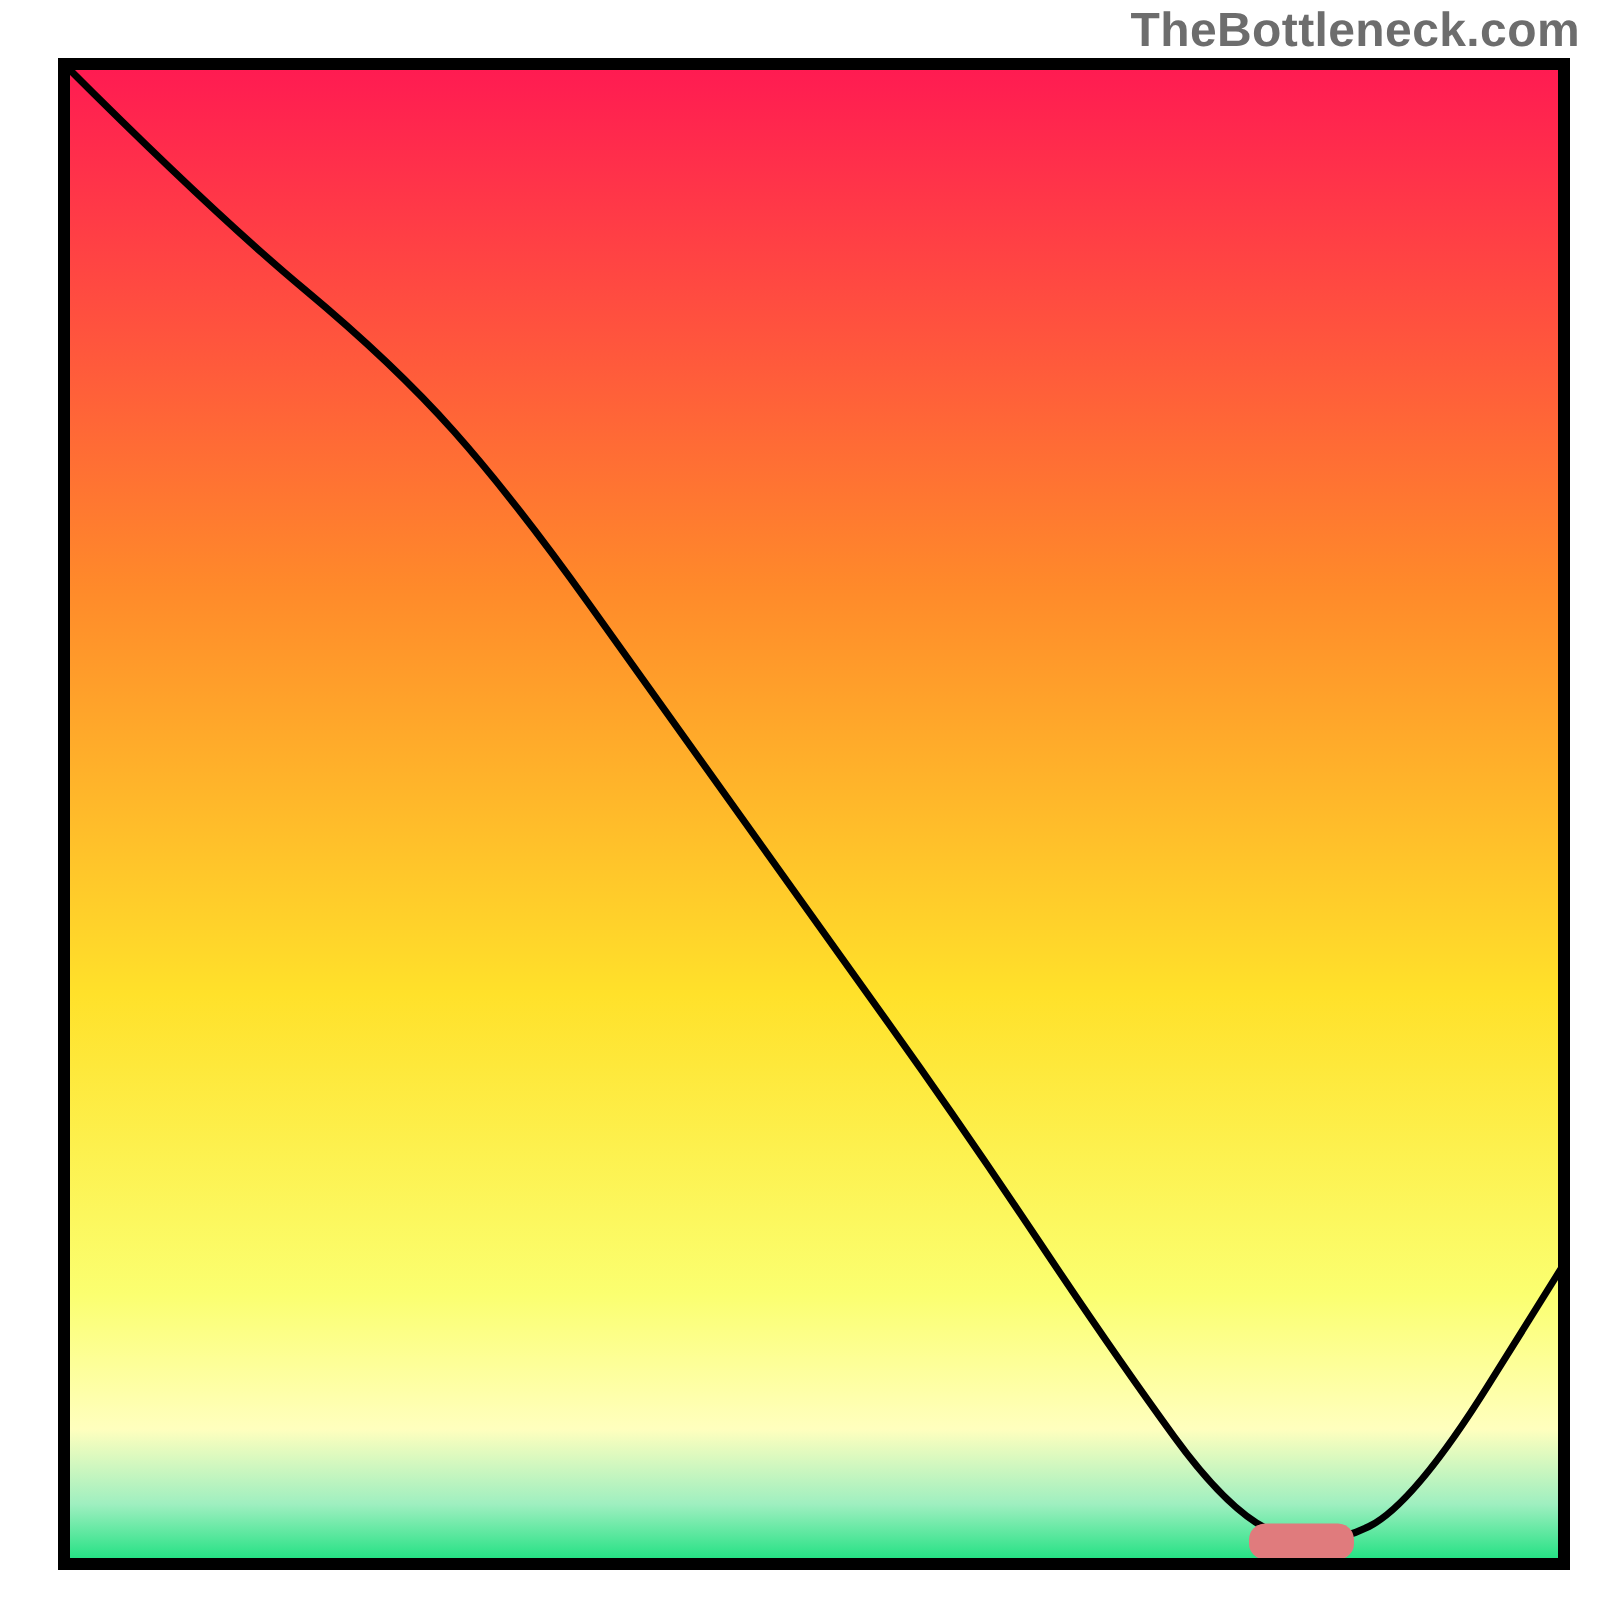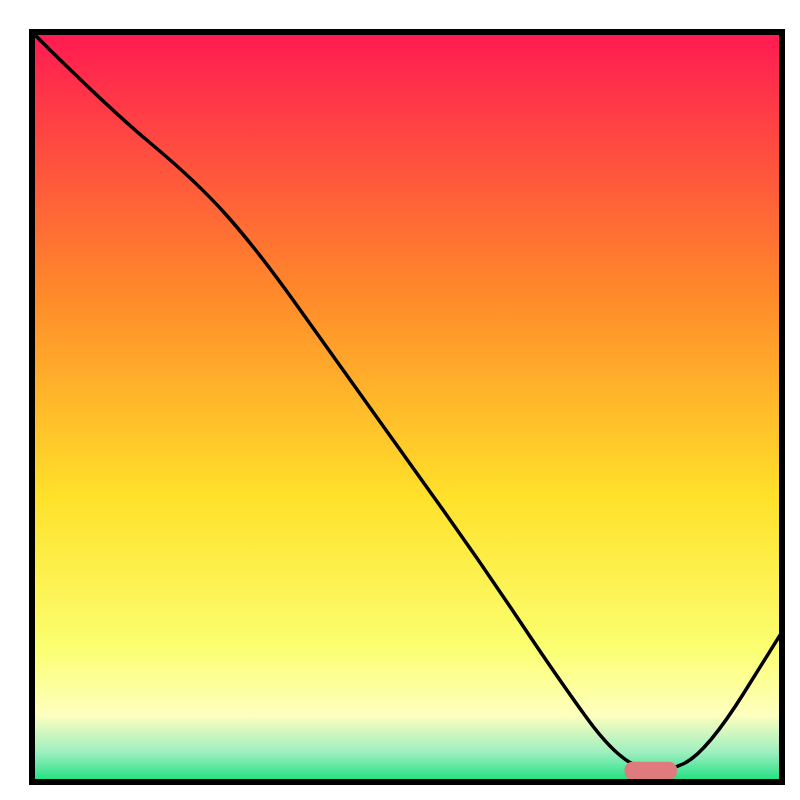--- a/index.html
+++ b/index.html
@@ -30,20 +30,21 @@
     position: absolute;
     left: 0;
     top: 0;
   }
 </style>
 </head>
 <body>
 
 <div class="chart-root">
 
+  <div class="watermark">TheBottleneck.com</div>
 
   <svg class="plot" width="800" height="800" viewBox="0 0 800 800">
     <defs>
       <linearGradient id="bg-grad" x1="0" y1="0" x2="0" y2="1">
         <stop id="g0" offset="0%" stop-color="#ff1a52"></stop>
         <stop id="g1" offset="35%" stop-color="#ff8a2a"></stop>
         <stop id="g2" offset="62%" stop-color="#ffe12a"></stop>
         <stop id="g3" offset="82%" stop-color="#fbff70"></stop>
         <stop id="g4" offset="91%" stop-color="#ffffbe"></stop>
         <stop id="g5" offset="96%" stop-color="#9fefc0"></stop>

